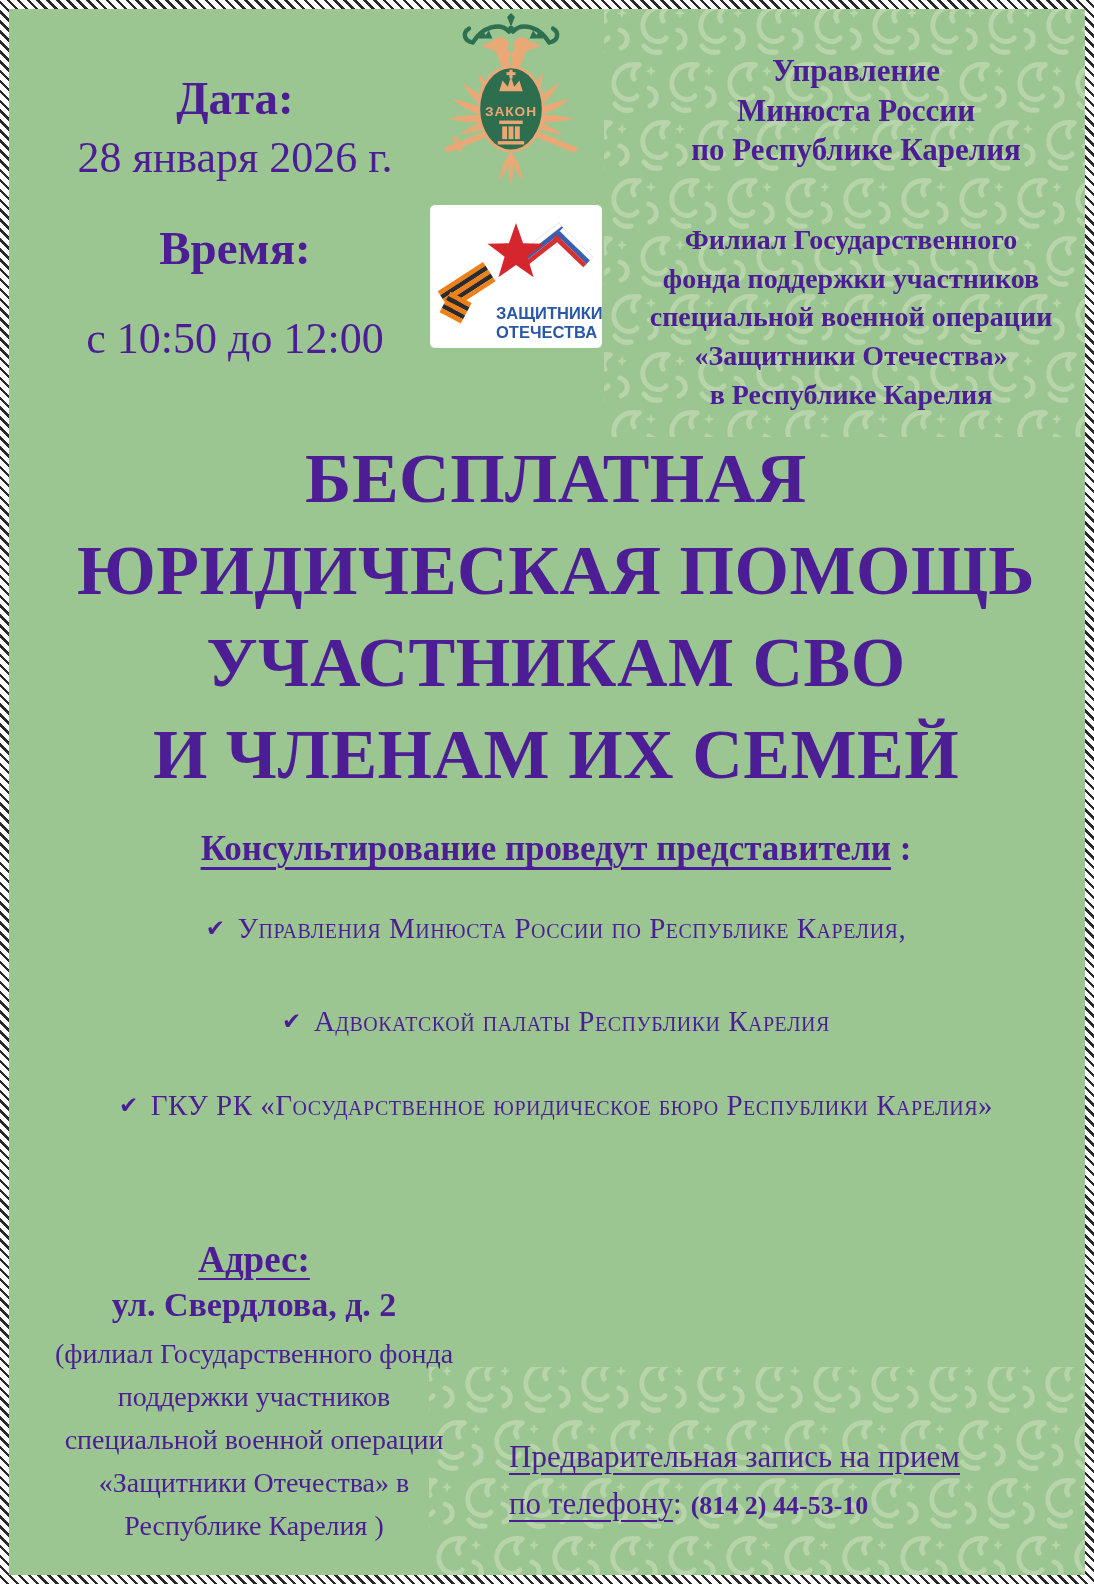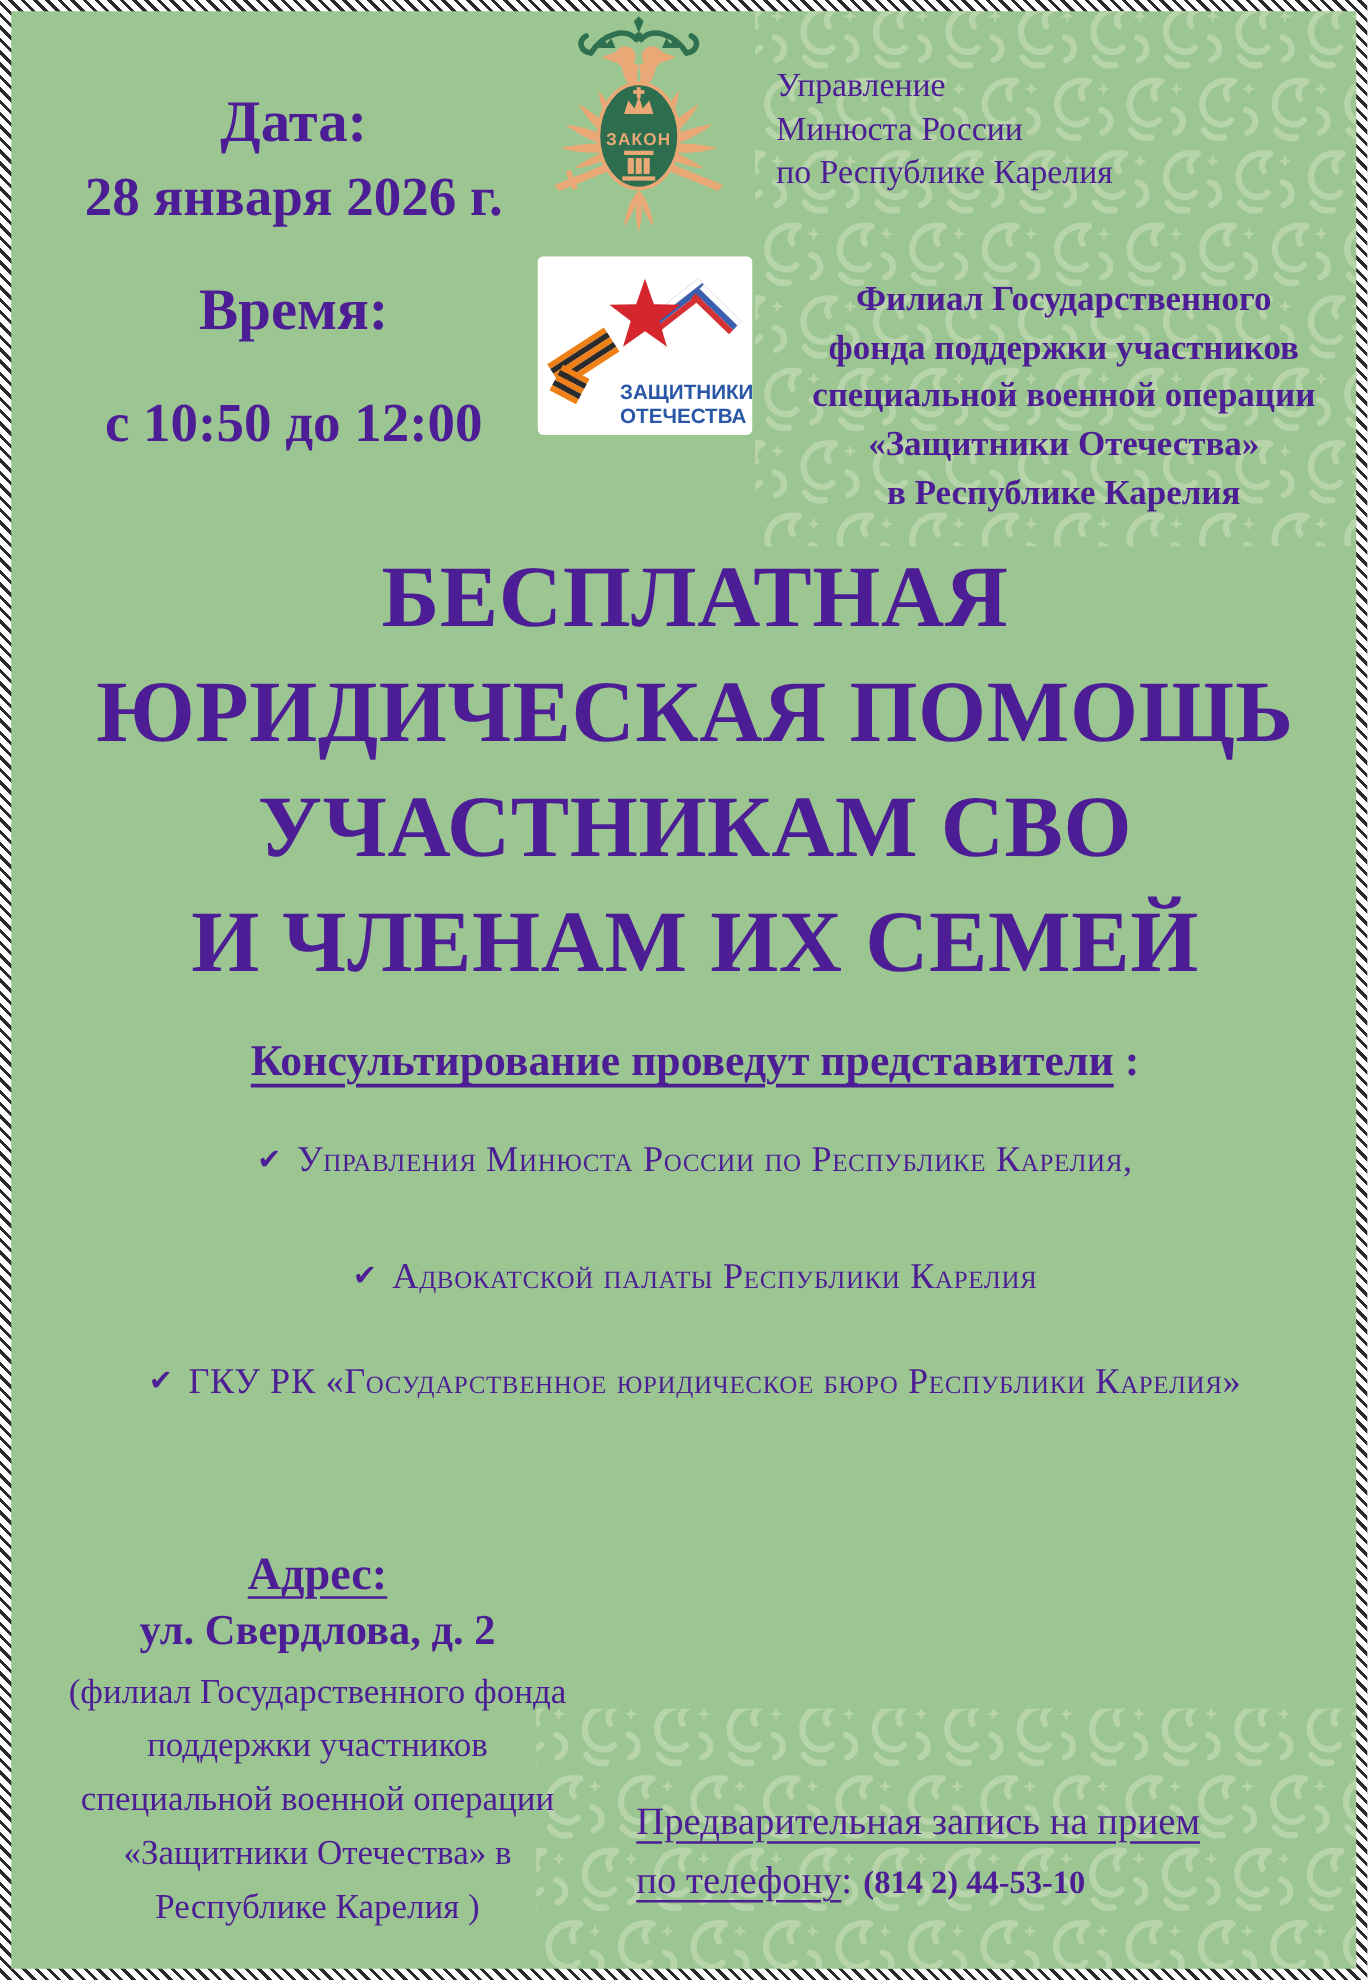--- a/index.html
+++ b/index.html
@@ -16,30 +16,30 @@
     background:#9cc691;
     overflow:hidden;
   }
   .damask{position:absolute;z-index:0;}
   .block{position:absolute;z-index:2;}
   .pre{white-space:pre-line;}
 
   
   .date-block{left:22px;top:62px;width:408px;text-align:center;}
   .lbl{font-size:47px;font-weight:bold;line-height:1.18;}
-  .val{font-size:44px;font-weight:bold;line-height:1.2;text-align:center;}
+  .val{font-size:44px;font-weight:normal;line-height:1.2;text-align:center;}
   .gap-sm{margin-bottom:6px;}
   .gap-lg{margin-bottom:36px;}
 
   
   .emblem{left:406px;top:4px;width:192px;height:176px;position:absolute;z-index:2;}
   .logo{left:421px;top:196px;width:172px;height:143px;position:absolute;z-index:2;}
 
   
-  .org1{left:612px;top:42px;width:470px;font-size:27px;font-weight:normal;line-height:1.28;}
+  .org1{left:612px;top:42px;width:470px;font-size:31px;font-weight:bold;line-height:1.28;text-align:center;}
   .org2{left:596px;top:212px;width:492px;font-size:28px;font-weight:bold;line-height:1.38;text-align:center;}
 
   
   .title{left:0;top:424px;width:1094px;text-align:center;
          font-size:70px;font-weight:bold;line-height:92px;letter-spacing:.5px;}
 
   
   .consult-heading{left:0;top:820px;width:1094px;text-align:center;font-size:35px;font-weight:bold;}
   .u{text-decoration:underline;text-decoration-thickness:3px;text-underline-offset:7px;}
   .u2{text-decoration:underline;text-decoration-thickness:2px;text-underline-offset:6px;}

